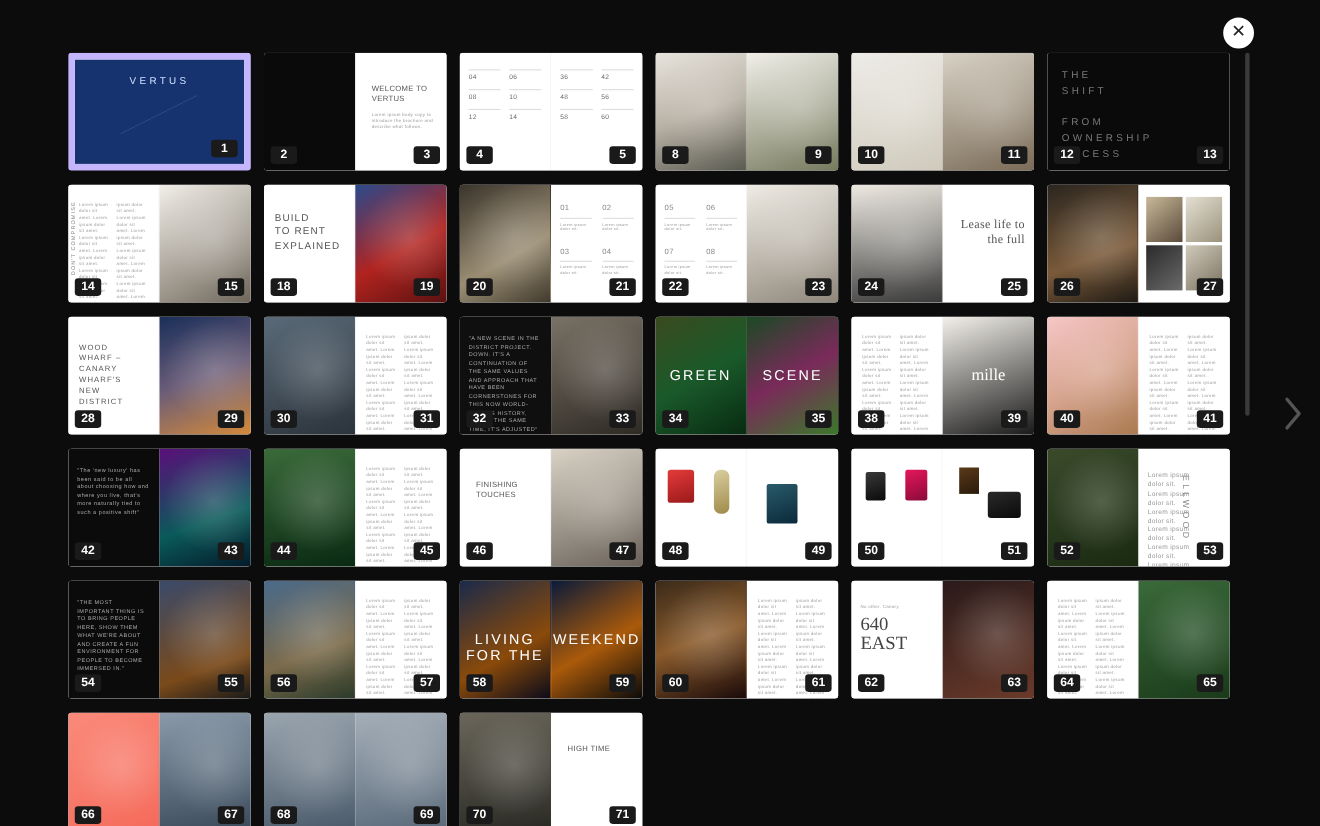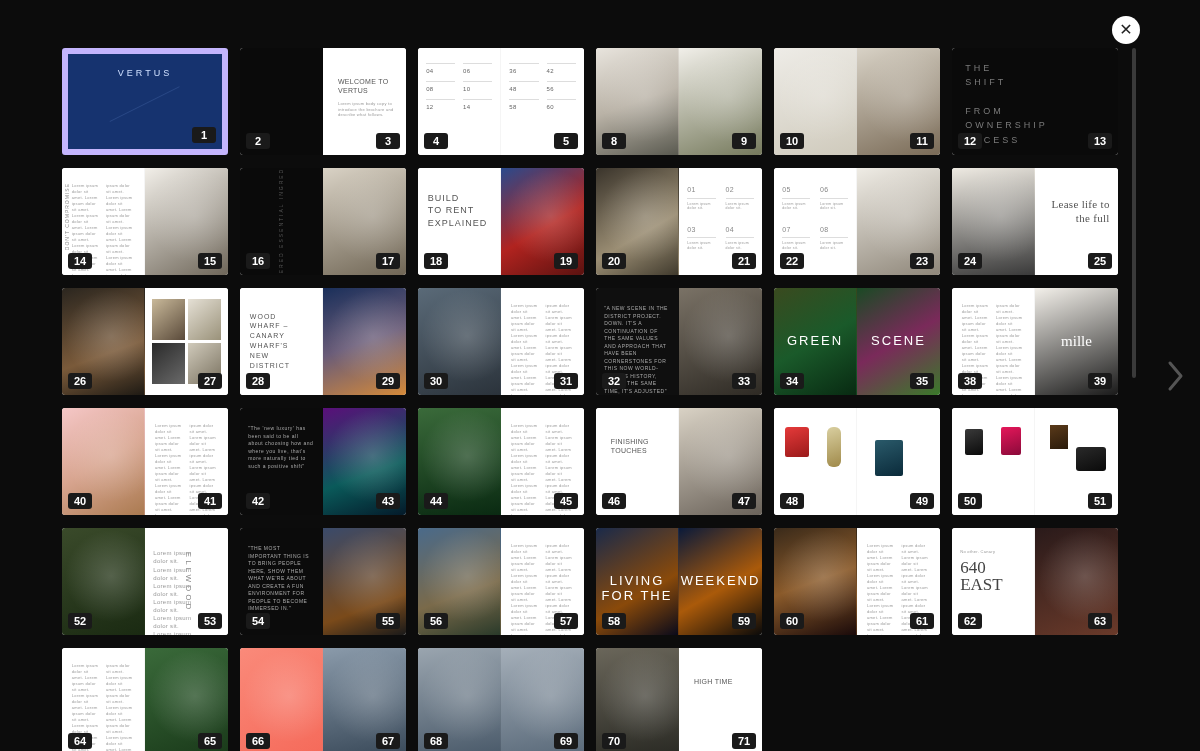--- a/index.html
+++ b/index.html
@@ -229,30 +229,20 @@
               <div class="txt light" style="font-size:4px;line-height:1.5;column-count:2;column-gap:6px">Lorem ipsum dolor sit amet. Lorem ipsum dolor sit amet. Lorem ipsum dolor sit amet. Lorem ipsum dolor sit amet. Lorem ipsum dolor sit amet. Lorem ipsum dolor sit amet. Lorem ipsum dolor sit amet. Lorem ipsum dolor sit amet. Lorem ipsum dolor sit amet. Lorem ipsum dolor sit amet. Lorem ipsum dolor sit amet. Lorem ipsum dolor sit amet. Lorem ipsum dolor sit amet. Lorem ipsum dolor sit amet. </div>
             </div>
           </div>
           <div class="half right" style="background: linear-gradient(150deg, rgb(242, 239, 233) 0%, rgb(111, 103, 90) 100%);">
             <div style="position:absolute;inset:0;background:radial-gradient(circle at 60% 45%,rgba(255,255,255,0.2),transparent 60%)"></div>
           </div>
           <span class="page-num left">14</span>
           <span class="page-num right">15</span>
         </div>
         <div class="thumb">
-          <div class="half left" style="background: rgb(10, 10, 10);">
-            <div style="position:absolute;left:50%;top:50%;transform:translate(-50%,-50%) rotate(-90deg);color:#5a5a5a;font-size:5px;letter-spacing:2px;white-space:nowrap">EXPERIENCES CONSIDERED ESSENTIAL INGREDIENTS TO WELLBEING</div>
-          </div>
-          <div class="half right" style="background: linear-gradient(160deg, rgb(217, 210, 197) 0%, rgb(113, 103, 86) 100%);">
-            <div style="position:absolute;inset:0;background:radial-gradient(circle at 60% 45%,rgba(255,255,255,0.2),transparent 60%)"></div>
-          </div>
-          <span class="page-num left">16</span>
-          <span class="page-num right">17</span>
-        </div>
-        <div class="thumb">
           <div class="half left" style="background: rgb(255, 255, 255);">
             <div style="position:absolute;left:12%;top:22%;right:10%;color:#555;font-size:9px;letter-spacing:1px;line-height:1.4;font-weight:300">BUILD<br>TO RENT<br>EXPLAINED</div>
           </div>
           <div class="half right" style="background: linear-gradient(150deg, rgb(42, 74, 140) 0%, rgb(177, 35, 31) 55%, rgb(90, 18, 16) 100%);">
             <div style="position:absolute;inset:0;background:radial-gradient(circle at 60% 45%,rgba(255,255,255,0.2),transparent 60%)"></div>
           </div>
           <span class="page-num left">18</span>
           <span class="page-num right">19</span>
         </div>
         <div class="thumb">

